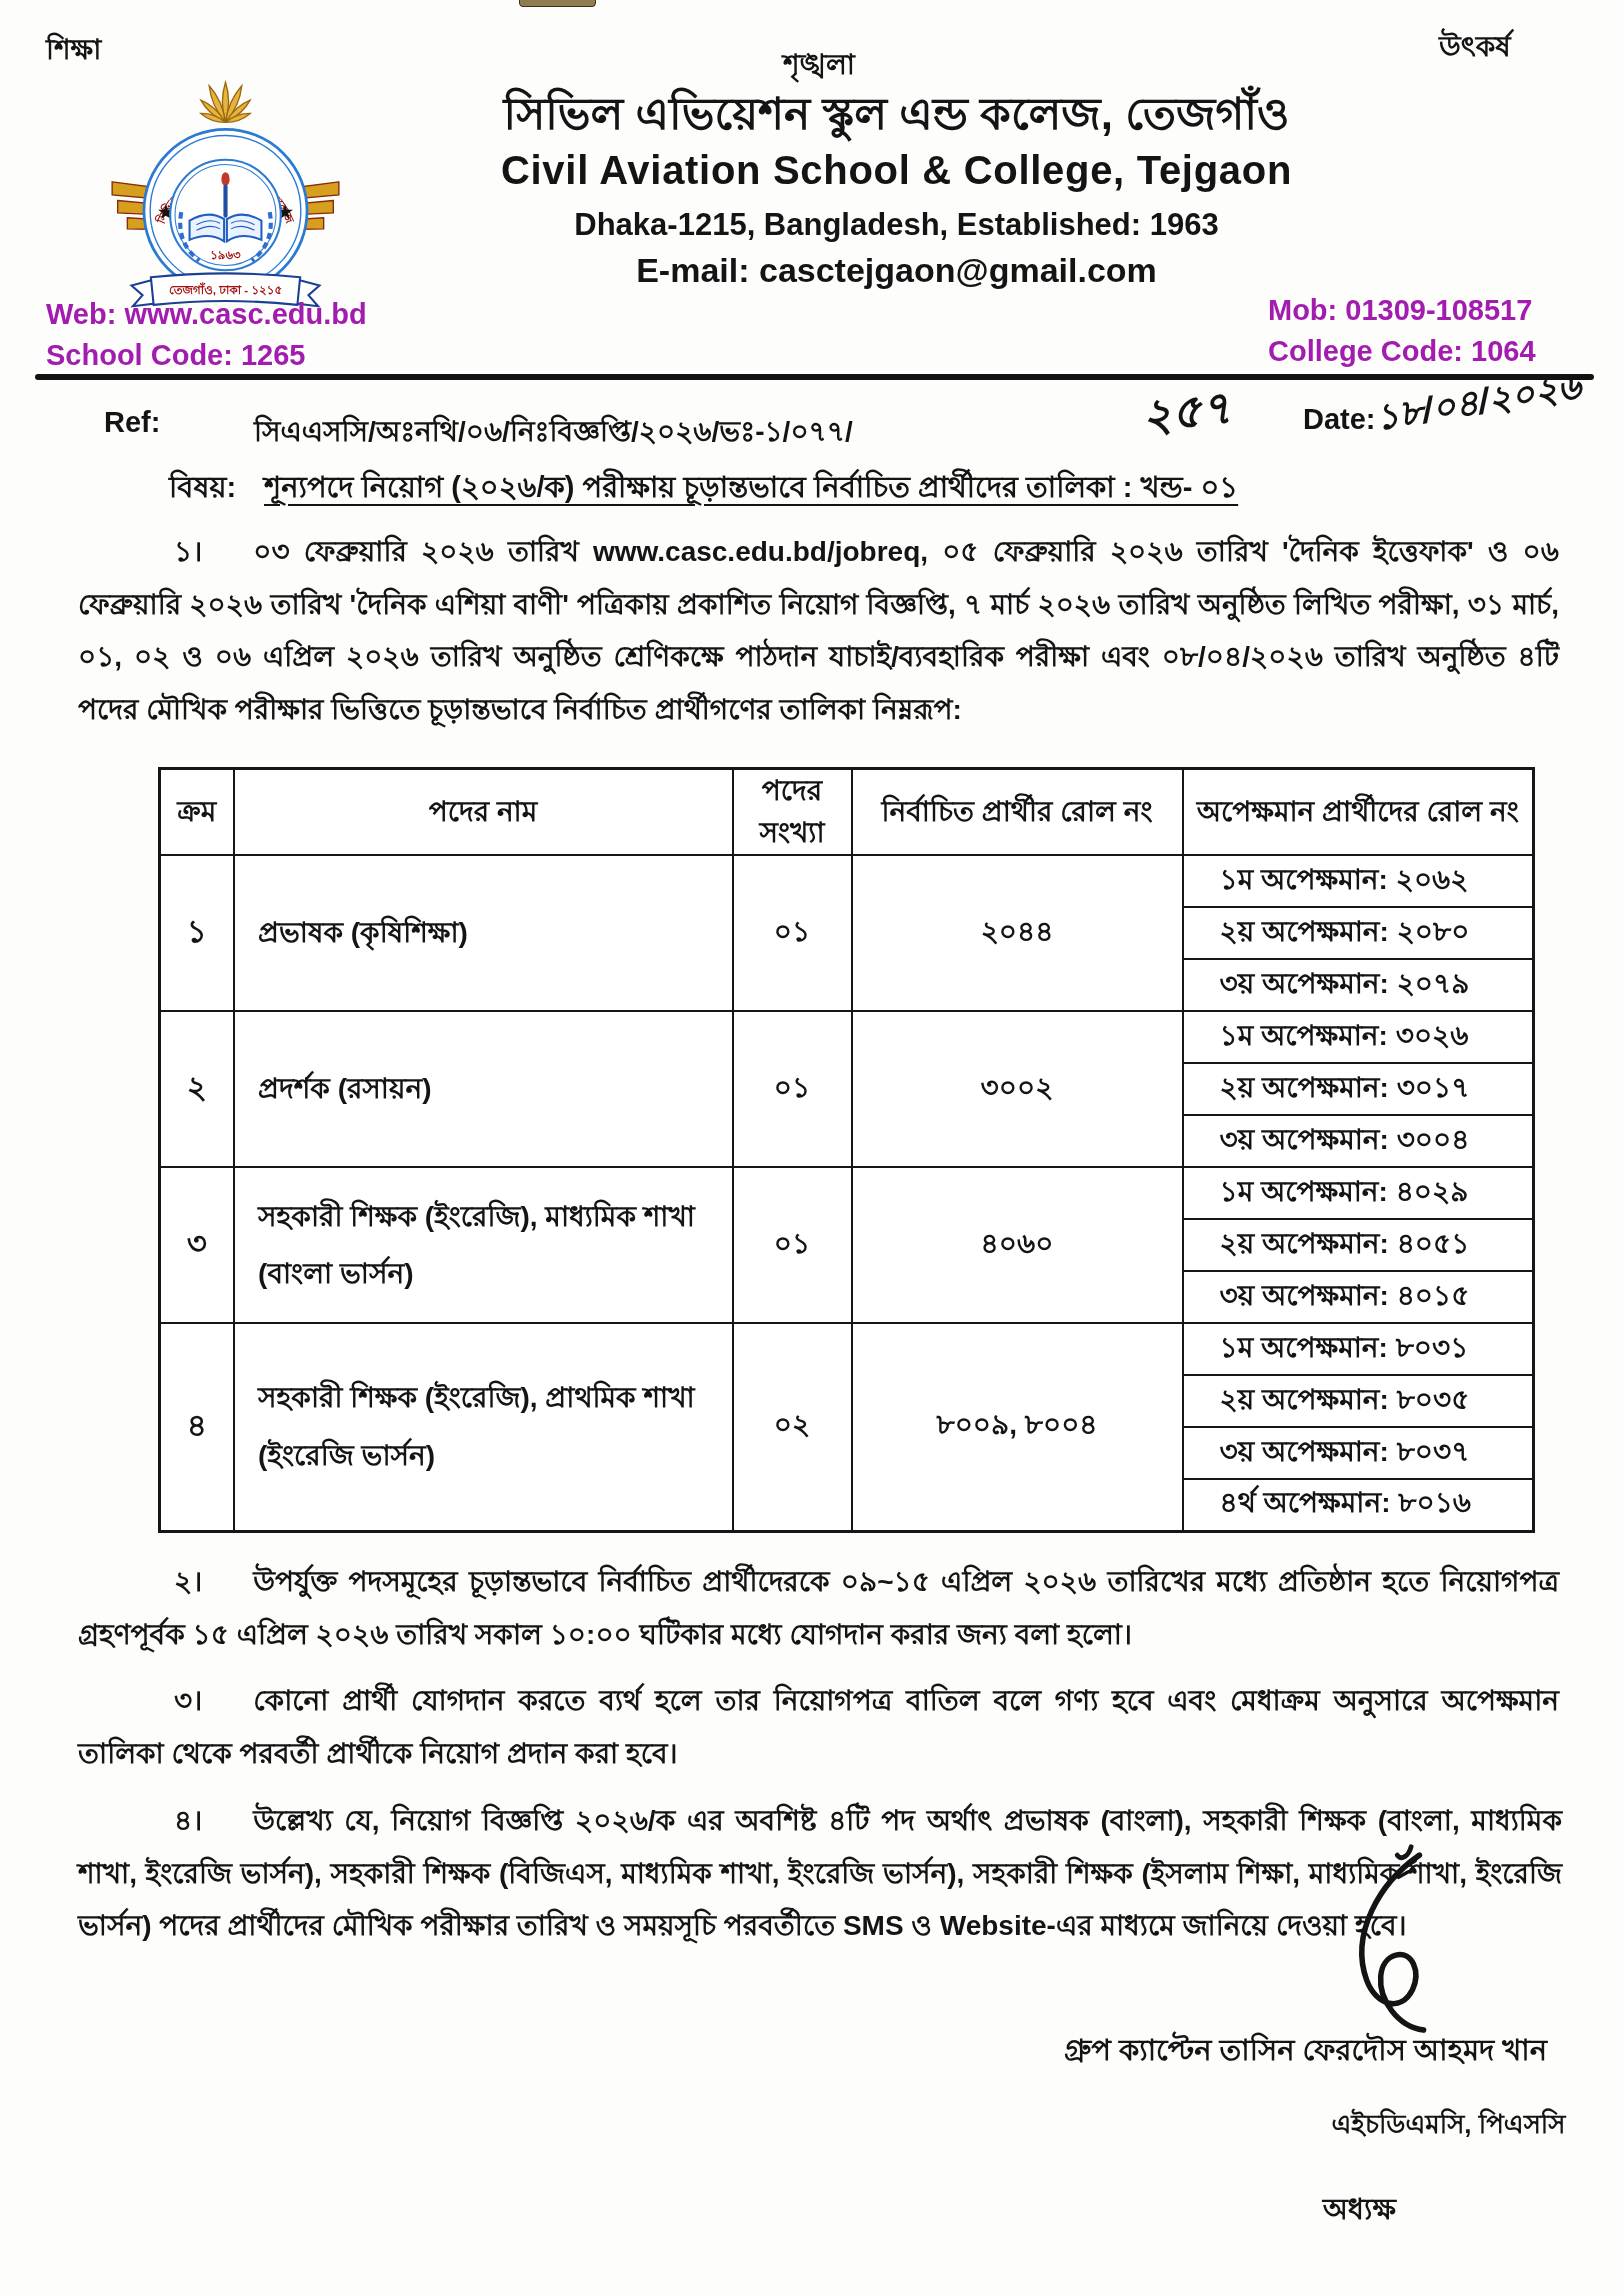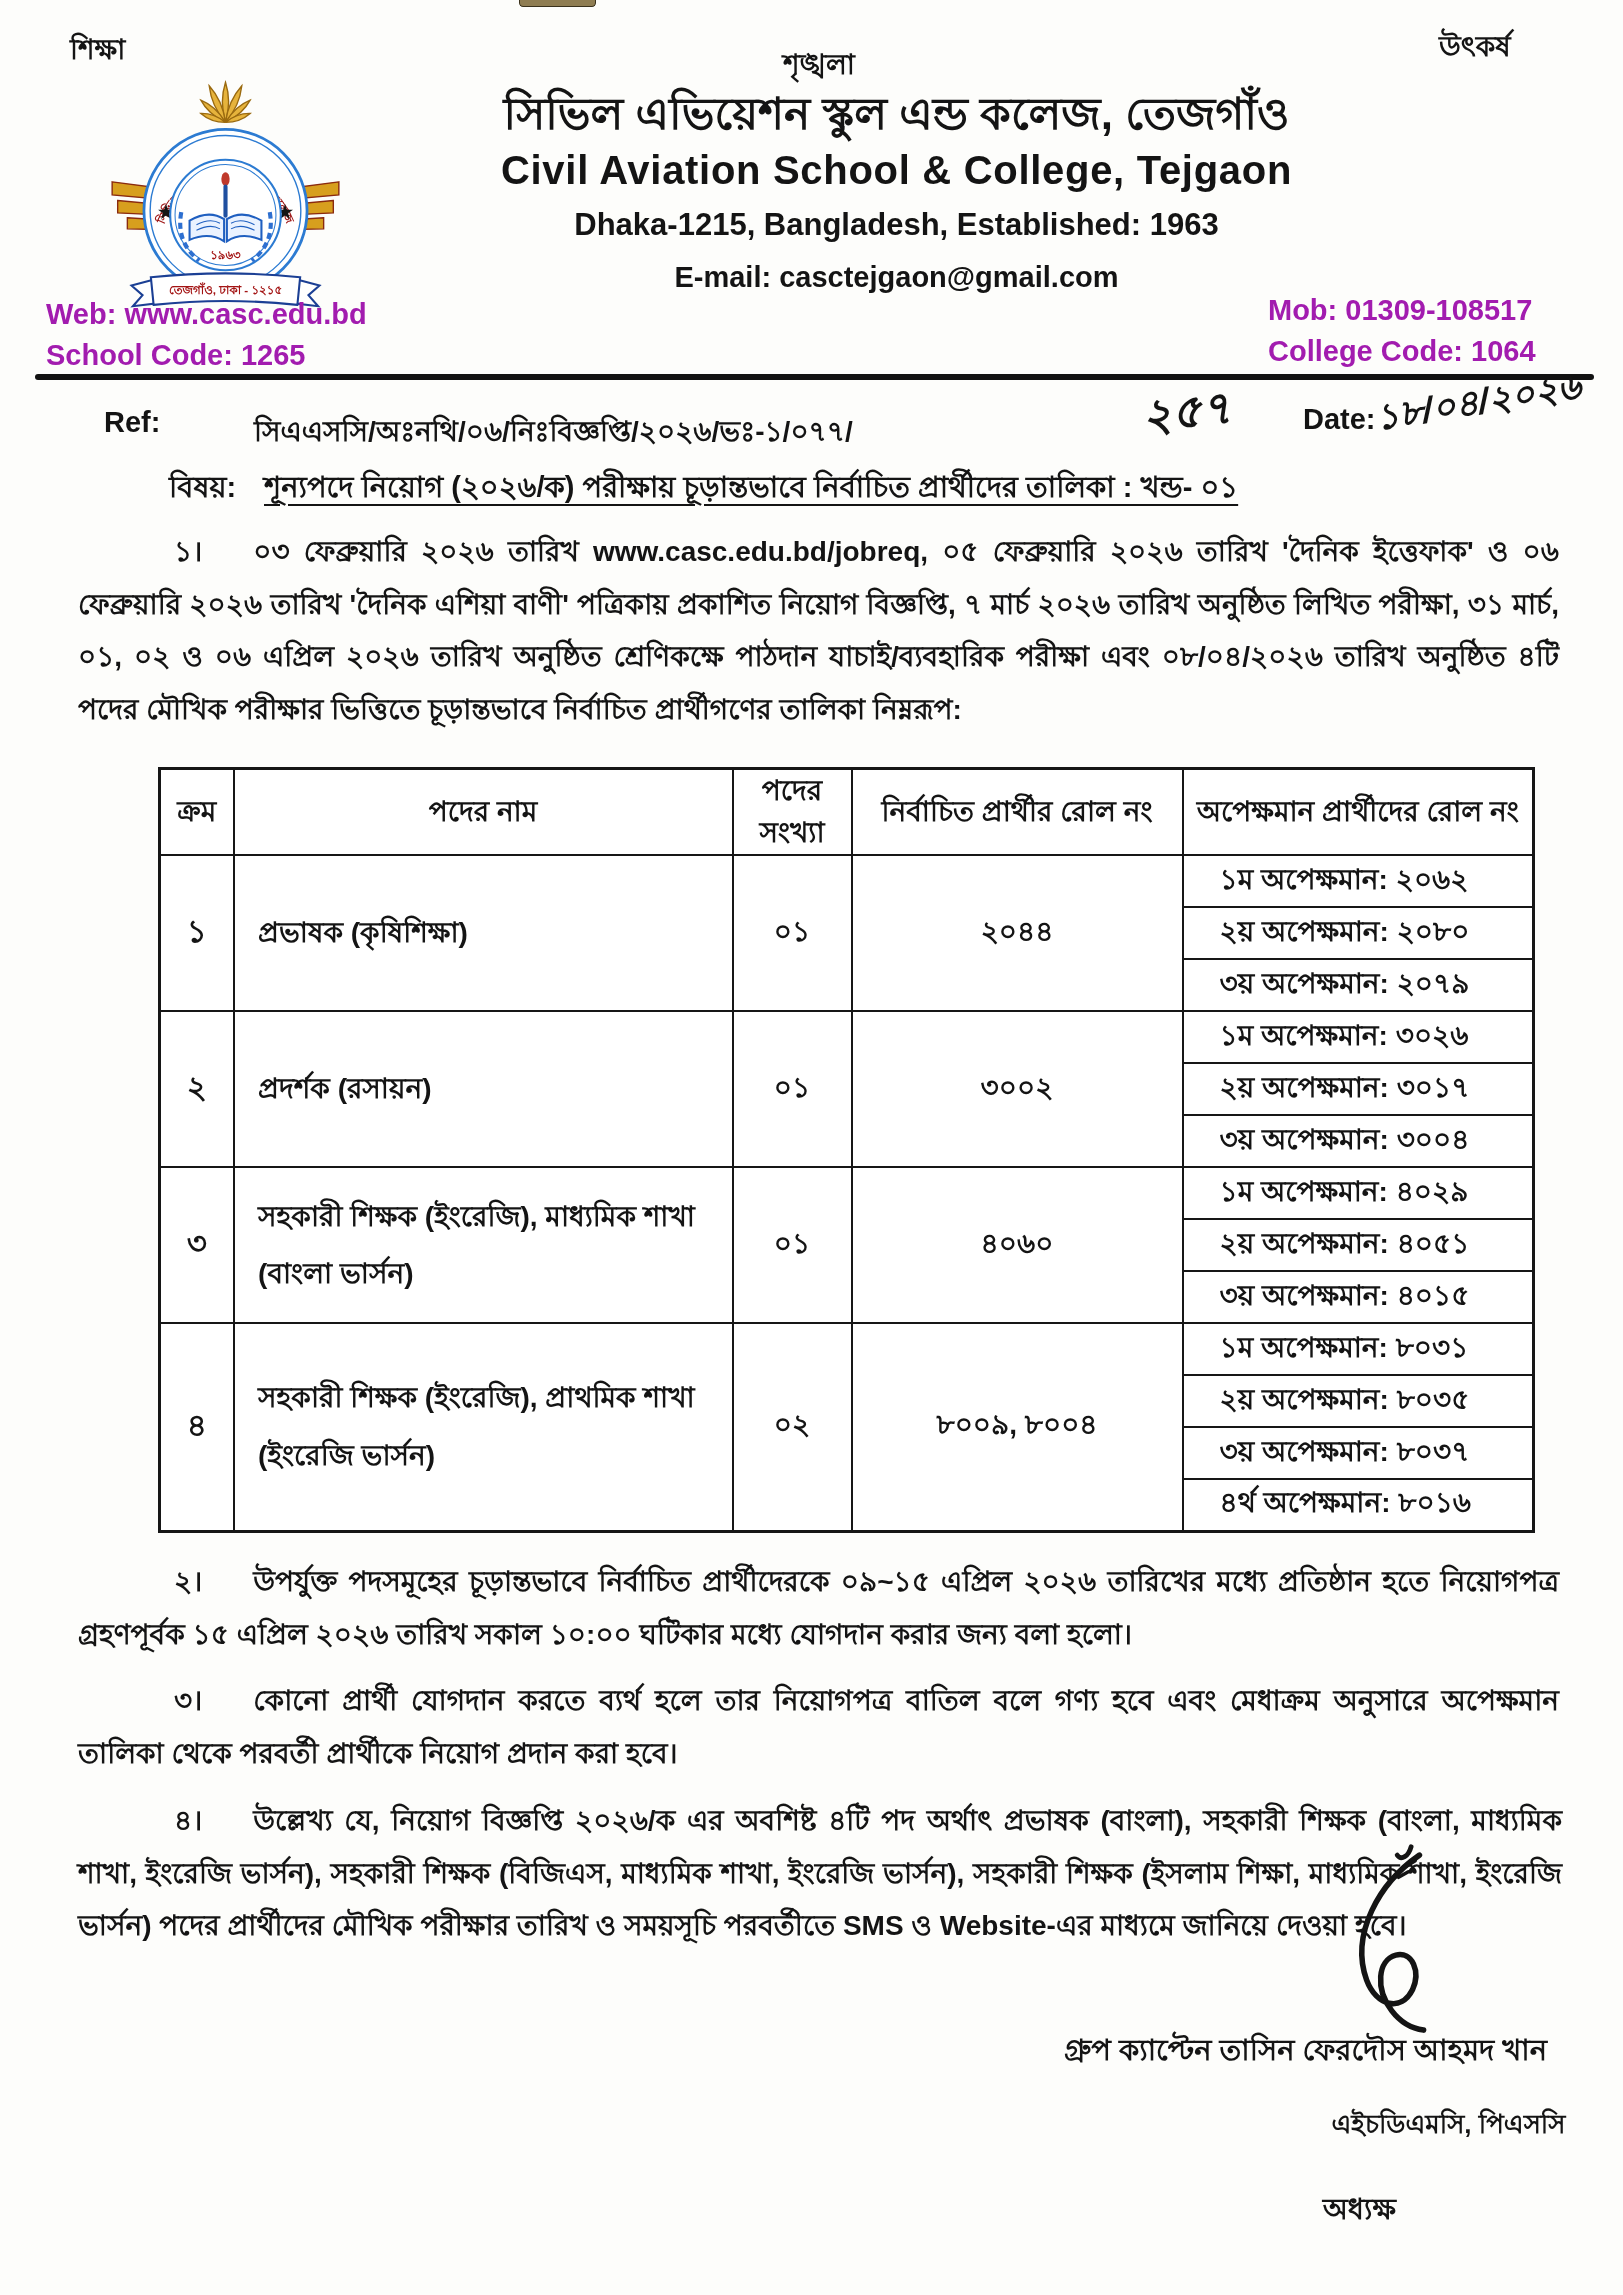--- a/index.html
+++ b/index.html
@@ -7,21 +7,21 @@
     position:relative; width:1623px; height:2295px; background:#fdfdfb;
     font-family:"Liberation Sans", sans-serif; color:#141414; overflow:hidden;
   }
   .abs{position:absolute;}
   .motto{font-size:28px; font-weight:700;}
   .artifact{background:#8f7d52; border:1.4px solid #3a311c; border-top:none; border-radius:0 0 4.2px 4.2px;}
   .hdr{ text-align:center; }
   .hdr .bn-title{font-size:44px; font-weight:700; line-height:1.2;}
   .hdr .en-title{font-size:40px; font-weight:700; margin-top:7px; letter-spacing:0.7px;}
   .hdr .addr{font-size:31px; font-weight:700; margin-top:14px;}
-  .hdr .mail{font-size:29px; font-weight:700; margin-top:18px;}
+  .hdr .mail{font-size:34px; font-weight:700; margin-top:8px;}
   .hdr .eiin{font-size:31px; font-weight:700; margin-top:2.8px;}
   .contact{font-size:29px; font-weight:700; line-height:1.42; color:#a21caf;}
   .rule{background:#121212; border-radius:3.5px;}
   .lbl{font-size:29px; font-weight:700;}
   .bn-print{font-size:28px; font-weight:600;}
   .hand{font-weight:700; transform:rotate(-6deg); transform-origin:left bottom; font-style:italic;}
   .hand-ref{font-size:46px;}
   .hand-date{font-size:36px; transform:rotate(-9deg);}
   .subject{font-size:29px; font-weight:700; text-decoration:underline; text-decoration-thickness:2.1px; text-underline-offset:7px;}
   .para{font-size:28px; font-weight:600; line-height:1.88; text-align:justify; text-indent:96px;}
@@ -41,21 +41,21 @@
   .sig-cred{font-size:26px; font-weight:600; text-align:center;}
   .sig-desig{font-size:29px; font-weight:600; text-align:right;}
 </style>
 </head>
 <body>
 
 <div class="page">
 
   <div class="abs artifact" style="left:519px; top:0; width:75px; height:6.3px;"></div>
 
-  <div class="abs motto" style="left:46px; top:28px;margin-left:24px;">শিক্ষা</div>
+  <div class="abs motto" style="left:46px; top:28px;">শিক্ষা</div>
   <div class="abs motto" style="left:783px; top:43px;">শৃঙ্খলা</div>
   <div class="abs motto" style="left:1439px; top:25px;">উৎকর্ষ</div>
 
   <div class="abs" style="left:108px; top:76px; width:235px; height:240px;">
     <svg viewBox="0 0 340 345" width="235" height="240">
 
       <g fill="#d79f1e" stroke="#8a2a0f" stroke-width="2">
         <path d="M6 152 L121 167 L121 181 L6 171 Z"></path>
         <path d="M14 179 L121 189 L121 202 L14 197 Z"></path>
         <path d="M28 204 L121 210 L121 222 L28 220 Z"></path>

